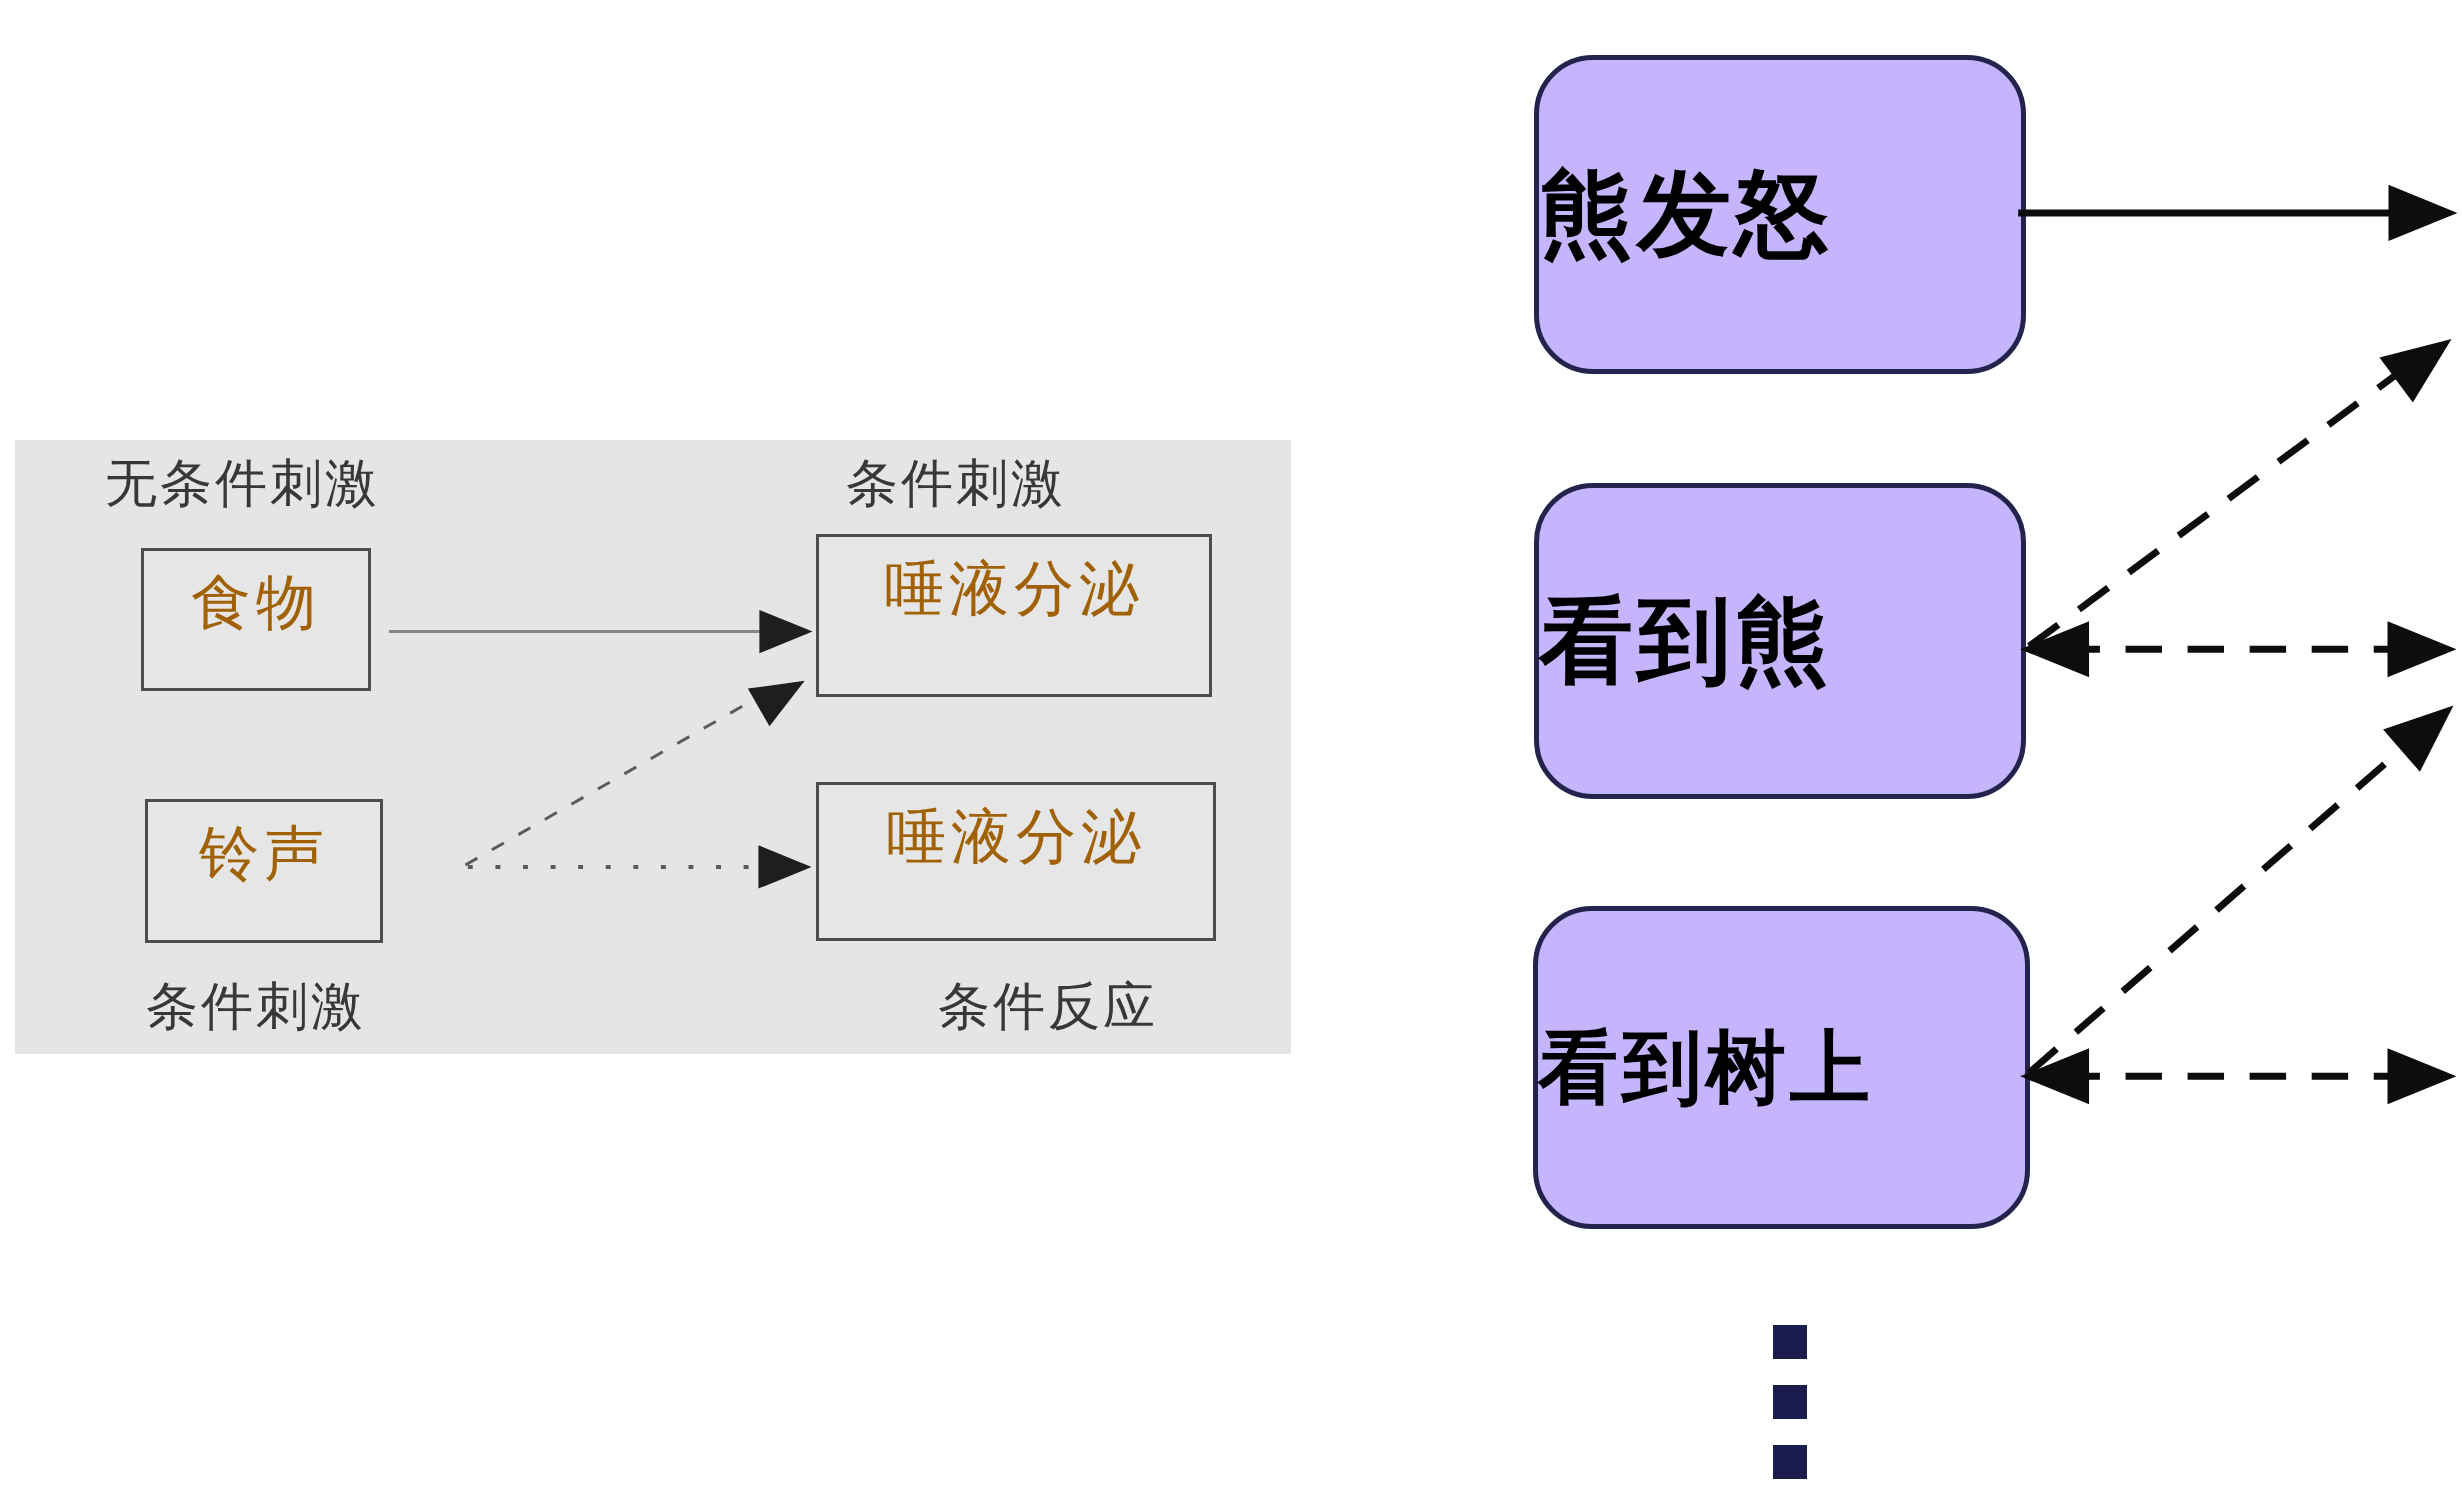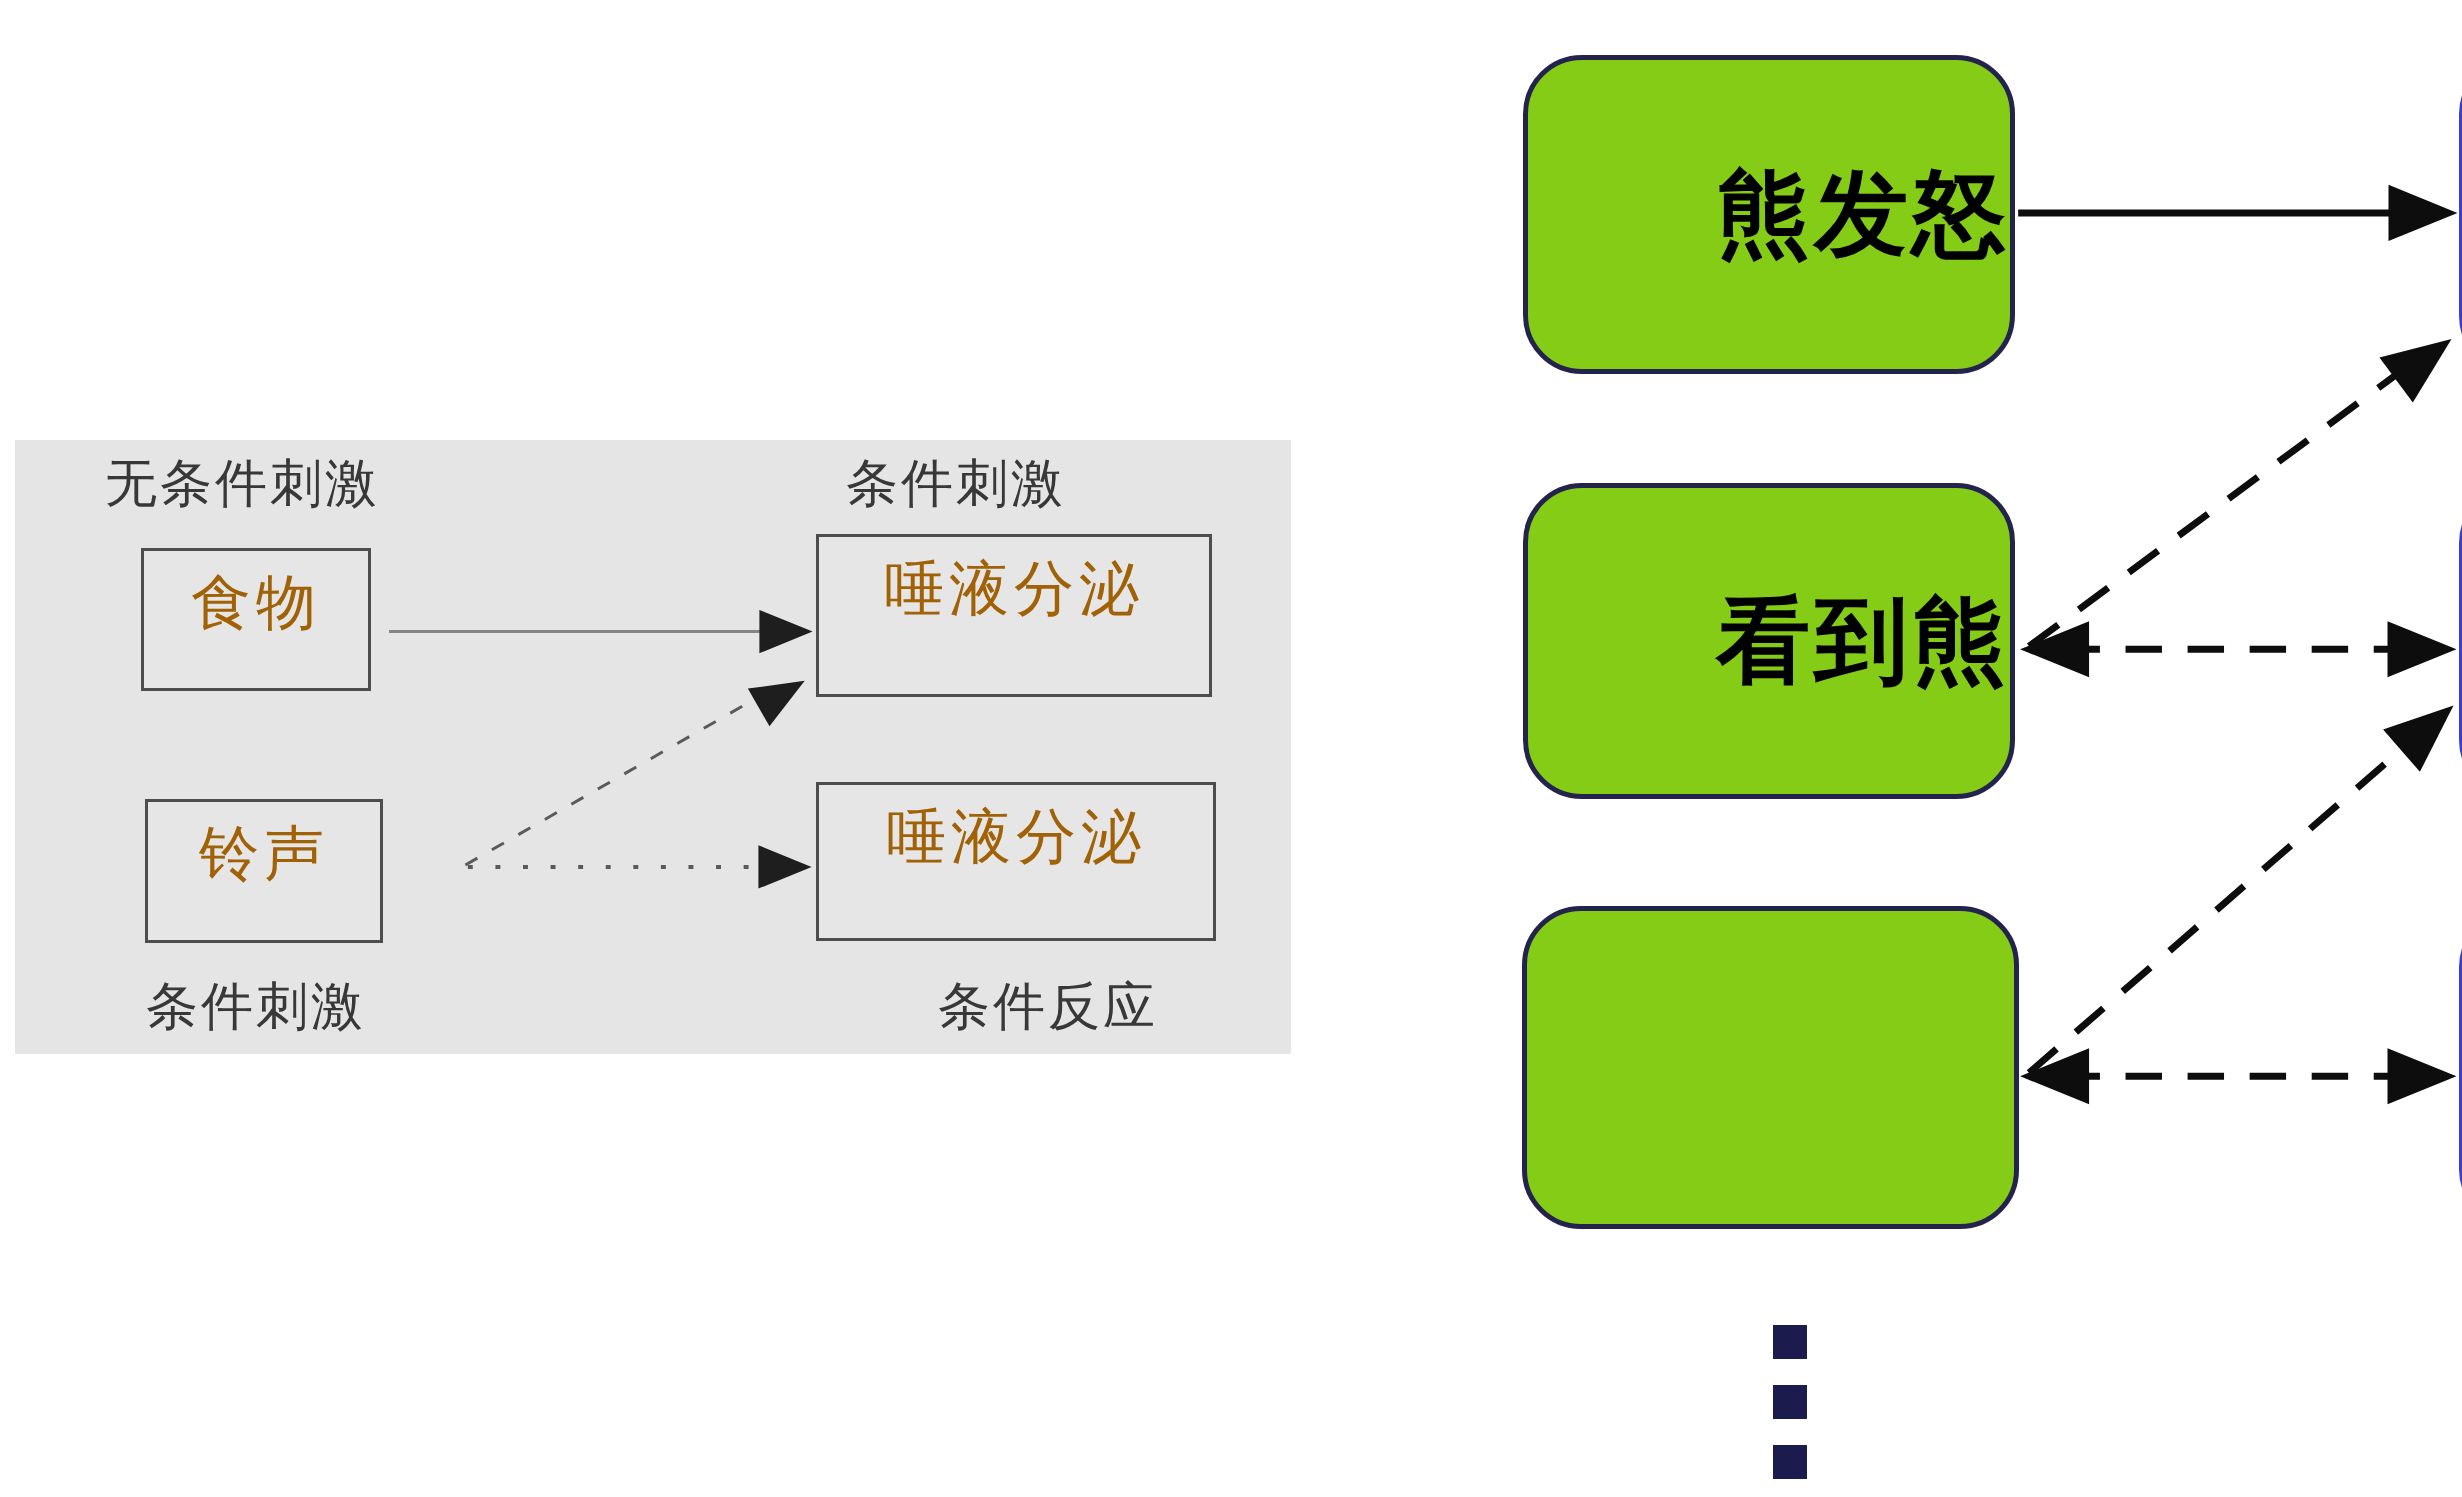--- a/index.html
+++ b/index.html
@@ -4,22 +4,22 @@
 <style>
   html,body{margin:0;padding:0;background:#ffffff;}
   .stage{position:relative;width:3306px;height:1498px;background:#ffffff;overflow:hidden;
          font-family:"Liberation Sans",sans-serif;}
   
   .panel{position:absolute;left:14.8px;top:440px;width:1276px;height:614px;background:#e5e5e5;}
   .plabel{position:absolute;font-size:52px;line-height:1.1;color:#383838;letter-spacing:3px;white-space:nowrap;margin-left:32px;}
   .pbox{position:absolute;box-sizing:border-box;border:3.4px solid #4d4d4d;background:#e7e6e6;
         text-align:center;padding-top:11.8px;font-size:60px;color:#a16207;letter-spacing:4.9px;}
   
-  .node{position:absolute;box-sizing:border-box;background:#84cc16;border-radius:59px;
-        display:flex;flex-direction:column;align-items:flex-end;justify-content:center;text-align:center;}
+  .node{position:absolute;box-sizing:border-box;background:#c4b5fd;border-radius:59px;
+        display:flex;flex-direction:column;align-items:flex-start;justify-content:center;text-align:center;margin-left:11px;}
   .node.navy{border:5.4px solid #23234e;}
   .node.blue{border:5.4px solid #3d3dca;}
   .node .cn{font-family:"Liberation Sans",sans-serif;font-weight:600;font-size:94px;color:#000;letter-spacing:3.9px;line-height:1.22;}
   .node .cn.small{font-size:80px;}
   
   .dotcol{position:absolute;display:flex;flex-direction:column;}
   .dot{display:block;}
   .dotcol.left .dot{width:34px;height:34px;background:#1b1b4d;margin-bottom:26px;}
   svg.layer{position:absolute;left:0;top:0;pointer-events:none;}
 </style>
@@ -54,20 +54,21 @@
   <div class="node blue" style="left:2459px;top:55px;width:516px;height:320px;">
     
   </div>
   <div class="node navy" style="left:1523px;top:483px;width:492px;height:316px;">
     <span class="cn">看到熊</span>
   </div>
   <div class="node blue" style="left:2459px;top:484px;width:510px;height:315px;">
     
   </div>
   <div class="node navy" style="left:1522px;top:906px;width:497px;height:323px;">
+    <span class="cn small">看到树上</span>
   </div>
   <div class="node blue" style="left:2459px;top:908px;width:510px;height:320px;">
     
   </div>
 
   <div class="dotcol left" style="left:1773px;top:1325px;">
     <span class="dot"></span>
     <span class="dot"></span>
     <span class="dot"></span>
   </div>

